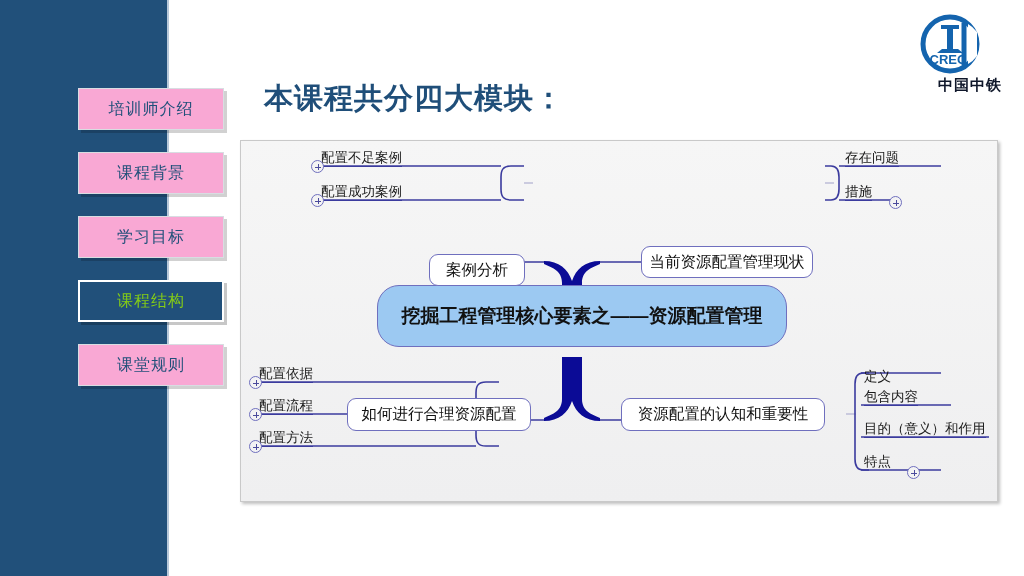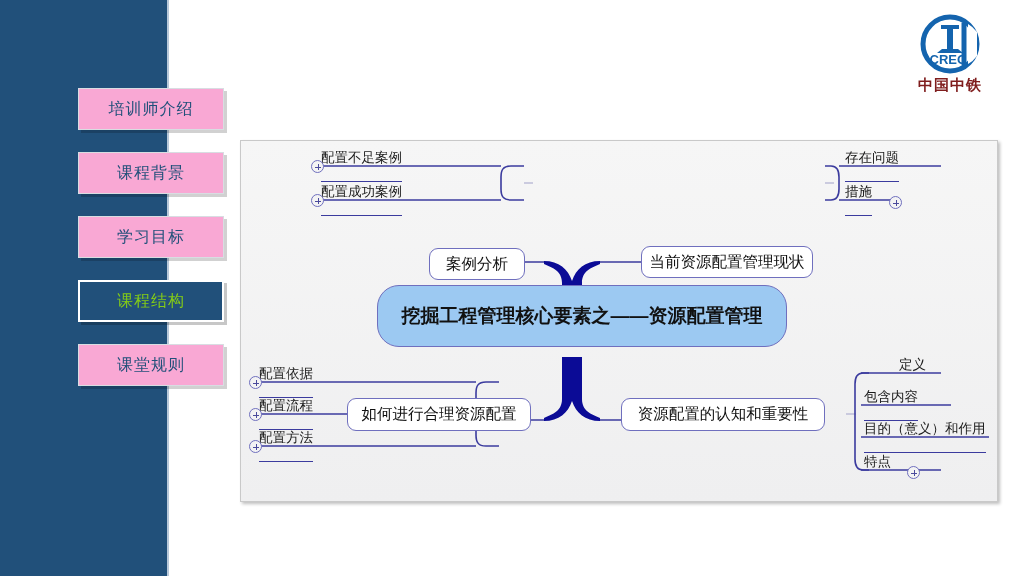--- a/index.html
+++ b/index.html
@@ -49,22 +49,22 @@
   .title{
     position:absolute;left:264px;top:79px;
     font-size:29px;font-weight:bold;color:#1F4E79;
     letter-spacing:1px;white-space:nowrap;
   }
 
   
   .logo{position:absolute;left:898px;top:14px;width:104px;height:84px;}
   .logo svg{display:block;}
   .logo-text{
-    position:absolute;left:0;top:62px;width:104px;text-align:center;
-    font-size:15px;font-weight:bold;color:#7f1d1d;letter-spacing:1px;
+    position:absolute;left:0;top:62px;width:104px;text-align:right;
+    font-size:15px;font-weight:bold;color:#0f172a;letter-spacing:1px;
   }
 
   
   .panel{
     position:absolute;left:240px;top:140px;width:758px;height:362px;
     background:linear-gradient(#f6f6f6,#efeff0);
     border:1px solid #c9c9c9;
     box-shadow:2px 2px 3px rgba(0,0,0,.25);
     box-sizing:border-box;
     overflow:hidden;
@@ -91,21 +91,21 @@
     display:flex;align-items:center;justify-content:center;
     font-size:19px;font-weight:bold;color:#111;white-space:nowrap;
     box-sizing:border-box;
   }
 
   
   .leaf{
     position:absolute;
     font-size:13.5px;color:#1a1a1a;white-space:nowrap;
     line-height:15px;
-    padding-bottom:16px;
+    padding-bottom:1px;
   }
   .plus{
     position:absolute;
     width:13px;height:13px;border-radius:50%;
     border:1px solid #6F6FBE;
     background:#f3f3f4;
     box-sizing:border-box;
   }
   .plus:before,.plus:after{
     content:"";position:absolute;background:#4a4a9c;
@@ -132,20 +132,21 @@
       <span class="lbl">学习目标</span>
     </div>
     <div class="nav-item active">
       <span class="lbl">课程结构</span>
     </div>
     <div class="nav-item">
       <span class="lbl">课堂规则</span>
     </div>
   </div>
 
+  <div class="title">本课程共分四大模块：</div>
 
   <div class="logo">
     <svg width="104" height="62" viewBox="0 0 104 62">
       <g transform="translate(52,30)">
         <circle cx="0" cy="0" r="27" fill="none" stroke="#1464AE" stroke-width="5"></circle>
         <path d="M 27 -12 A 27 27 0 0 0 18 -20 L 18 20 A 27 27 0 0 0 27 12 Z" fill="#ffffff"></path>
         <path d="M 14 -21 L 14 21" stroke="#1464AE" stroke-width="5" fill="none"></path>
         <rect x="-9" y="-19" width="18" height="4" fill="#1464AE"></rect>
         <rect x="-3" y="-17" width="6" height="22" fill="#1464AE"></rect>
         <path d="M -13 9 L 13 9 L 8 5 L -8 5 Z" fill="#1464AE"></path>
@@ -198,41 +199,41 @@
         <path d="M 628 232 L 622 232 C 616 232 614 236 614 243 L 614 318
                  C 614 325 616 329 622 329 L 628 329" stroke="#3B3B9E" stroke-width="1.6" fill="none"></path>
         <path d="M 620 232 L 700 232" stroke="#3B3B9E" stroke-width="1.5" fill="none"></path>
         <path d="M 620 264 L 710 264" stroke="#3B3B9E" stroke-width="1.5" fill="none"></path>
         <path d="M 620 296 L 748 296" stroke="#3B3B9E" stroke-width="1.5" fill="none"></path>
         <path d="M 620 329 L 700 329" stroke="#3B3B9E" stroke-width="1.5" fill="none"></path>
       </svg>
 
       <div class="center-node" style="left:136px;top:144px;width:410px;height:62px;">挖掘工程管理核心要素之——资源配置管理</div>
 
-      <div class="node" style="left:188px;top:107px;width:96px;height:32px;">案例分析</div>
+      <div class="node" style="left:188px;top:113px;width:96px;height:32px;">案例分析</div>
       <div class="leaf" style="left:80px;top:9px;border-bottom:1.5px solid #3B3B9E;">配置不足案例</div>
       <span class="plus" style="left:70px;top:19px;"></span>
       <div class="leaf" style="left:80px;top:43px;border-bottom:1.5px solid #3B3B9E;">配置成功案例</div>
       <span class="plus" style="left:70px;top:53px;"></span>
 
       <div class="node" style="left:400px;top:105px;width:172px;height:32px;">当前资源配置管理现状</div>
       <div class="leaf" style="left:604px;top:9px;border-bottom:1.5px solid #3B3B9E;">存在问题</div>
       <div class="leaf" style="left:604px;top:43px;border-bottom:1.5px solid #3B3B9E;">措施</div>
       <span class="plus" style="left:648px;top:55px;"></span>
 
       <div class="node" style="left:106px;top:257px;width:184px;height:33px;">如何进行合理资源配置</div>
       <div class="leaf" style="left:18px;top:225px;border-bottom:1.5px solid #3B3B9E;">配置依据</div>
       <span class="plus" style="left:8px;top:235px;"></span>
       <div class="leaf" style="left:18px;top:257px;border-bottom:1.5px solid #3B3B9E;">配置流程</div>
       <span class="plus" style="left:8px;top:267px;"></span>
       <div class="leaf" style="left:18px;top:289px;border-bottom:1.5px solid #3B3B9E;">配置方法</div>
       <span class="plus" style="left:8px;top:299px;"></span>
 
       <div class="node" style="left:380px;top:257px;width:204px;height:33px;">资源配置的认知和重要性</div>
-      <div class="leaf" style="left:623px;top:216px;margin-left:35px;">定义</div>
+      <div class="leaf" style="left:623px;top:228px;">定义</div>
       <div class="leaf" style="left:623px;top:248px;border-bottom:1.5px solid #3B3B9E;">包含内容</div>
       <div class="leaf" style="left:623px;top:280px;border-bottom:1.5px solid #3B3B9E;">目的（意义）和作用</div>
       <div class="leaf" style="left:623px;top:313px;">特点</div>
       <span class="plus" style="left:666px;top:325px;"></span>
 
     </div>
   </div>
 
 </div>
 

